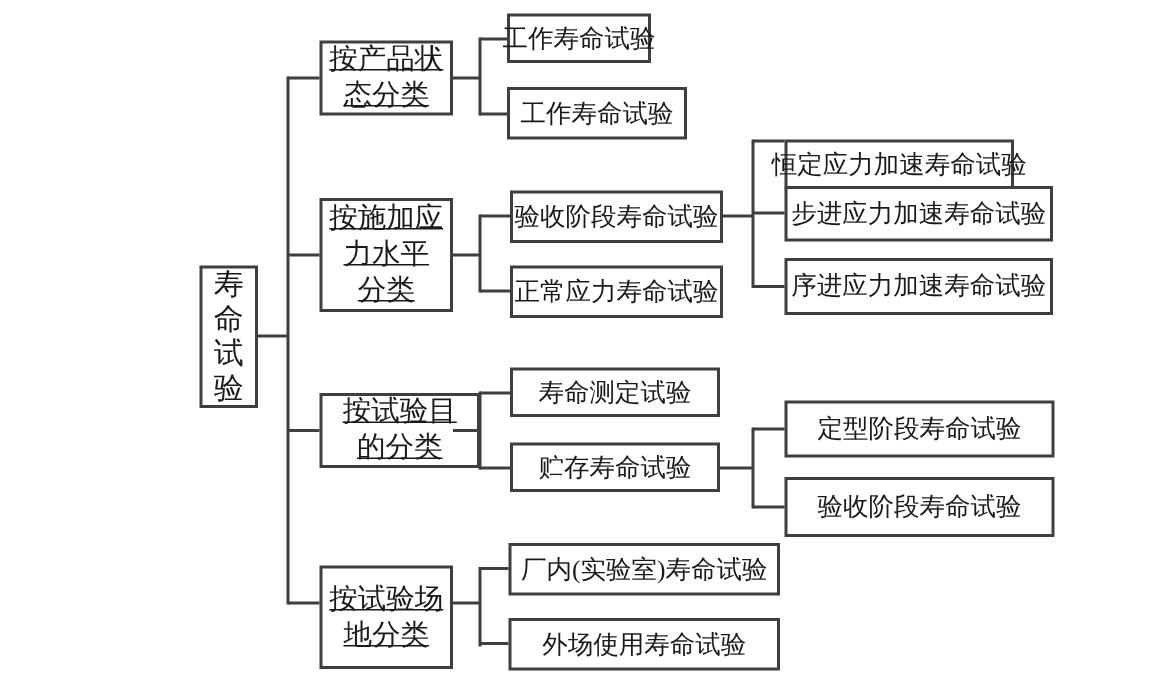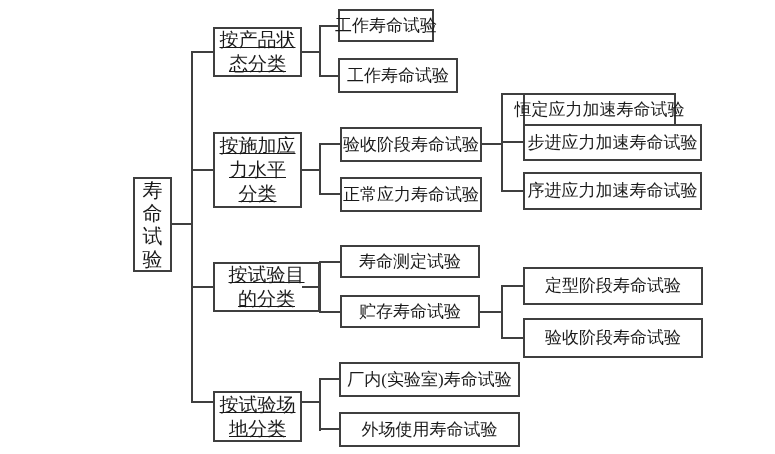--- a/index.html
+++ b/index.html
@@ -42,21 +42,21 @@
 
   <div class="node root" style="left:133px;top:177px;width:39px;height:95px;">寿命试验</div>
 
   <div class="node cat" style="left:213px;top:27px;width:89px;height:50px;">按产品状
 态分类</div>
   <div class="node cat" style="left:213px;top:132px;width:89px;height:76px;">按施加应
 力水平
 分类</div>
   <div class="node cat" style="left:213px;top:262px;width:107px;height:50px;">按试验目
 的分类</div>
-  <div class="node cat" style="left:213px;top:391px;width:89px;height:51px;">按试验场
+  <div class="node cat" style="left:213px;top:377px;width:89px;height:69px;">按试验场
 地分类</div>
 
   <div class="node leaf" style="left:338px;top:9px;width:96px;height:33px;">工作寿命试验</div>
   <div class="node leaf" style="left:338px;top:58px;width:120px;height:35px;">工作寿命试验</div>
 
   <div class="node leaf" style="left:340px;top:127px;width:142px;height:35px;">验收阶段寿命试验</div>
   <div class="node leaf" style="left:340px;top:177px;width:142px;height:35px;">正常应力寿命试验</div>
 
   <div class="node leaf" style="left:523px;top:77px;width:153px;height:34px;margin-top:16px;">恒定应力加速寿命试验</div>
   <div class="node leaf" style="left:523px;top:124px;width:179px;height:37px;">步进应力加速寿命试验</div>

